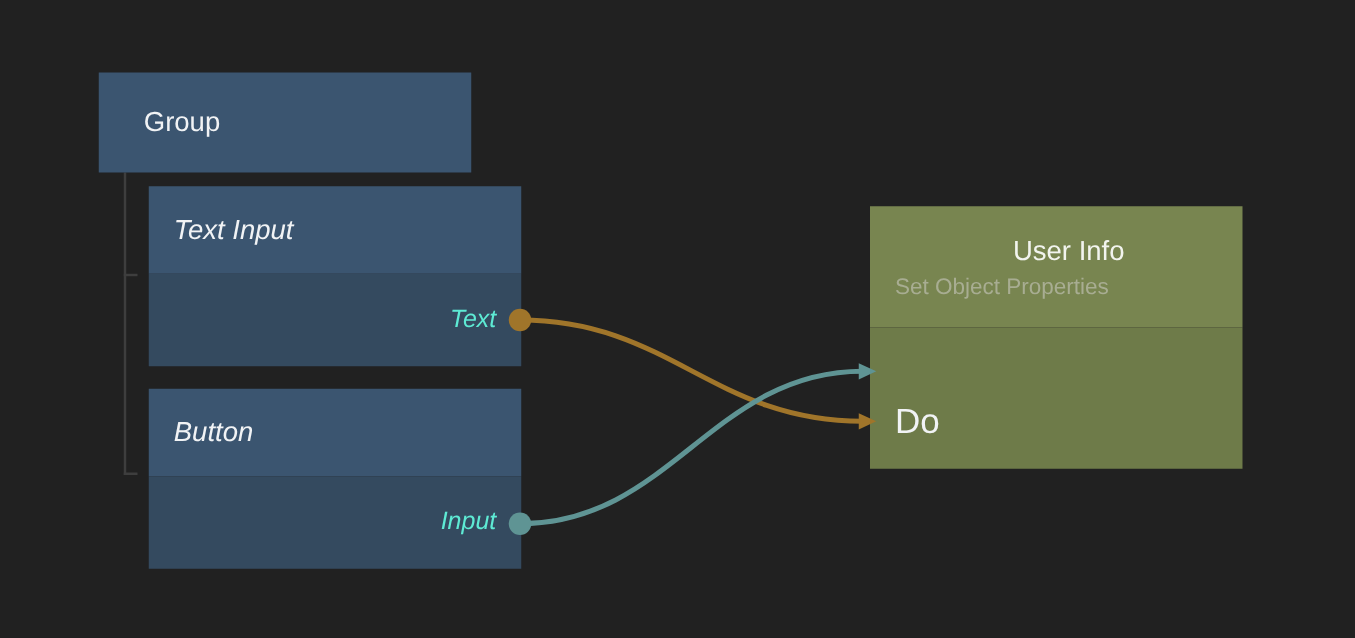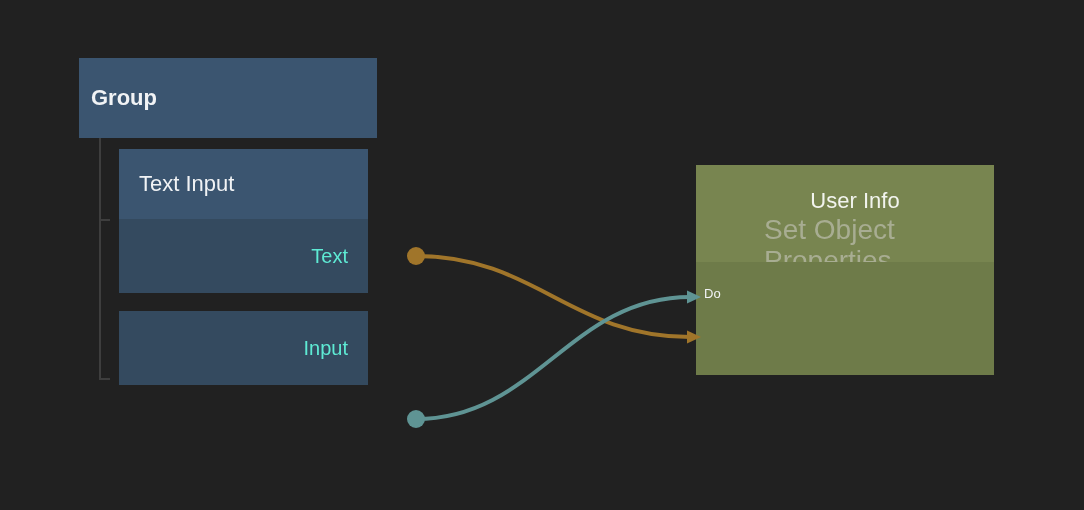--- a/index.html
+++ b/index.html
@@ -34,32 +34,31 @@
 
   
   .group-node {
     position: absolute;
     left: 79px; top: 58px;
     width: 298px; height: 80px;
     background: #3b5570;
     display: flex;
     align-items: center;
     box-sizing: border-box;
-    padding-left: 12px;
-    font-weight: bold;
+    padding-left: 36px;
   }
   .group-node .title {
     font-size: 22px;
     color: #f1f3f5;
   }
 
   
   .node {
     position: absolute;
-    width: 249px; height: 144px;
+    width: 298px; height: 144px; font-style: italic;
   }
   .node.text-input { left: 119px; top: 149px; }
   .node.button     { left: 119px; top: 311px; }
   .node .hdr {
     height: 70px;
     background: #3b5570;
     display: flex;
     align-items: center;
     box-sizing: border-box;
     padding-left: 20px;
@@ -92,36 +91,36 @@
     box-sizing: border-box;
     padding: 22px 0 0 20px;
   }
   .ui-title {
     font-size: 22px;
     line-height: 27px;
     color: #f2f4ee;
     text-align: center;
   }
   .ui-subtitle {
-    font-size: 28px;
+    font-size: 18px;
     line-height: 31px;
     color: #a8ad92;
-    margin-left: 48px;
   }
   .ui-bdy {
     height: 113px;
     background: #6e7b49;
     position: relative;
   }
   .in-port-label {
     position: absolute;
-    left: 8px;
-    font-size: 13px;
+    left: 20px;
+    font-size: 28px;
     line-height: 26px;
     color: #f1f3f5;
+    margin-top: 43px;
   }
   .in-port-label.do       { top: 19px; }
   .in-port-label.username { top: 59px; }
 
   
   svg.wires {
     position: absolute;
     left: 0; top: 0;
     width: 1084px; height: 510px;
   }
@@ -143,20 +142,23 @@
   <div class="node text-input">
     <div class="hdr">
       <span>Text Input</span>
     </div>
     <div class="bdy">
       <span class="out-port-label">Text</span>
     </div>
   </div>
 
   <div class="node button">
+    <div class="hdr">
+      <span>Button</span>
+    </div>
     <div class="bdy">
       <span class="out-port-label">Input</span>
     </div>
   </div>
 
   <div class="node-userinfo">
     <div class="ui-hdr">
       <div class="ui-title">User Info</div>
       <div class="ui-subtitle">Set Object Properties</div>
     </div>

